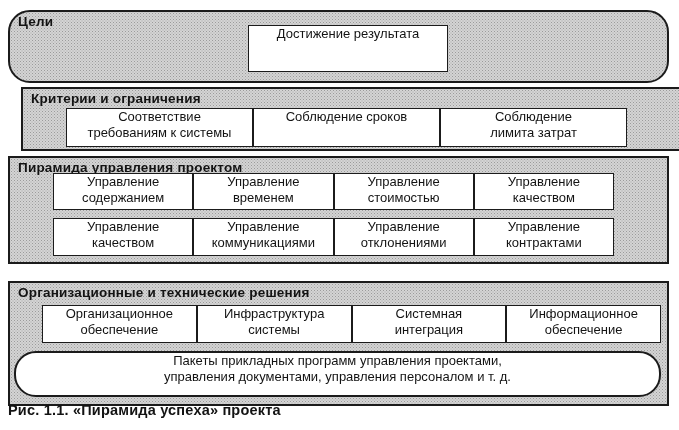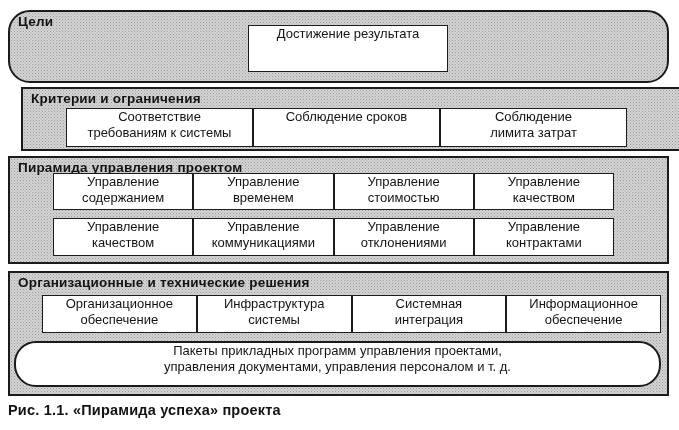--- a/index.html
+++ b/index.html
@@ -24,21 +24,21 @@
     background-position:0 0,1.5px 1.5px;
   }
   .panel-title{
     position:absolute;top:2px;left:8px;
     font-size:13.5px;font-weight:bold;
     letter-spacing:.2px;white-space:nowrap;
   }
   .p1{top:10px;height:73px;border-radius:22px;}
   .p2{top:87px;height:64px;margin-left:13px;}
   .p3{top:156px;height:108px;}
-  .p4{top:271px;height:125px;}
+  .p4{top:281px;height:125px;}
   .wbox{
     box-sizing:border-box;
     background:#ffffff;
     border:1.5px solid #1b1b1b;
     display:flex;flex-direction:column;
     align-items:center;justify-content:flex-start;
     text-align:center;
     font-size:13px;line-height:16px;
   }
   .ln{display:block;white-space:nowrap;}

